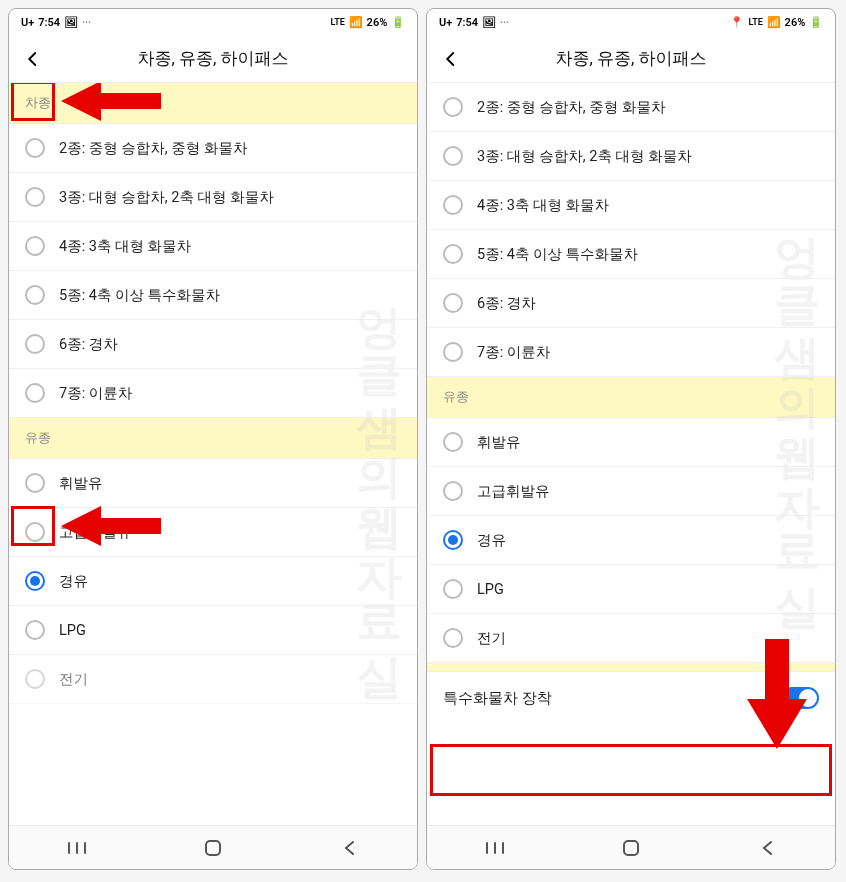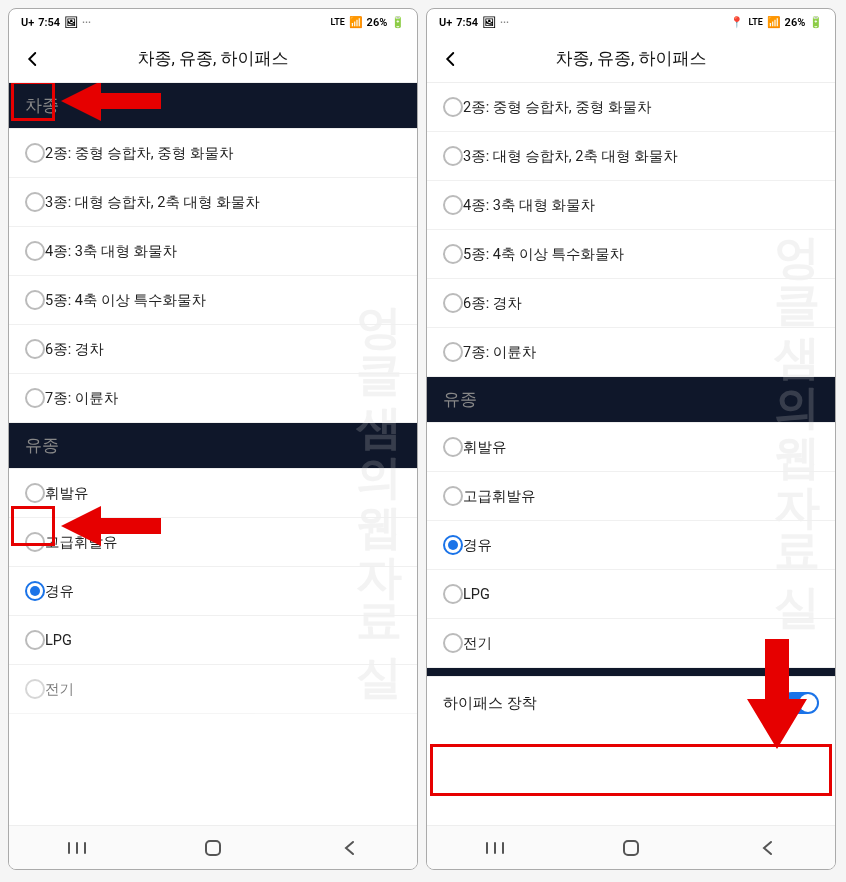--- a/index.html
+++ b/index.html
@@ -54,31 +54,32 @@
       font-size: 17px;
       font-weight: 400;
       color: #111;
     }
     .content {
       flex: 1;
       overflow-y: hidden;
       position: relative;
     }
     .section-header {
-      background: #0f172a;
+      background: #fef9c3;
       padding: 11px 16px;
-      font-size: 17px;
+      font-size: 13px;
       color: #888;
       border-bottom: 1px solid #eee;
     }
     .radio-item {
       display: flex;
       align-items: center;
       padding: 14px 16px;
       border-bottom: 1px solid #f0f0f0;
+      gap: 14px;
       font-size: 14.5px;
       color: #222;
       position: relative;
     }
     .radio {
       width: 20px; height: 20px;
       border: 2px solid #bbb;
       border-radius: 50%;
       flex-shrink: 0;
       position: relative;
@@ -342,21 +343,21 @@
       <span>LPG</span>
     </div>
     <div class="radio-item">
       <span class="radio"></span>
       <span>전기</span>
     </div>
 
     <div class="section-header" style="padding:4px 0;"></div>
 
     <div class="toggle-row">
-      <span>하이패스 장착</span>
+      <span>특수화물차 장착</span>
       <span class="toggle"></span>
     </div>
 
     <div class="red-box" style="top:661px;left:3px;width:402px;height:52px;"></div>
     <svg class="red-arrow" style="top:556px;left:310px;" width="80" height="110" viewBox="0 0 80 110">
       <path d="M 40 110 L 10 60 L 28 60 L 28 0 L 52 0 L 52 60 L 70 60 Z" fill="#e60000"></path>
     </svg>
   </div>
 
   <div class="nav-bar">

